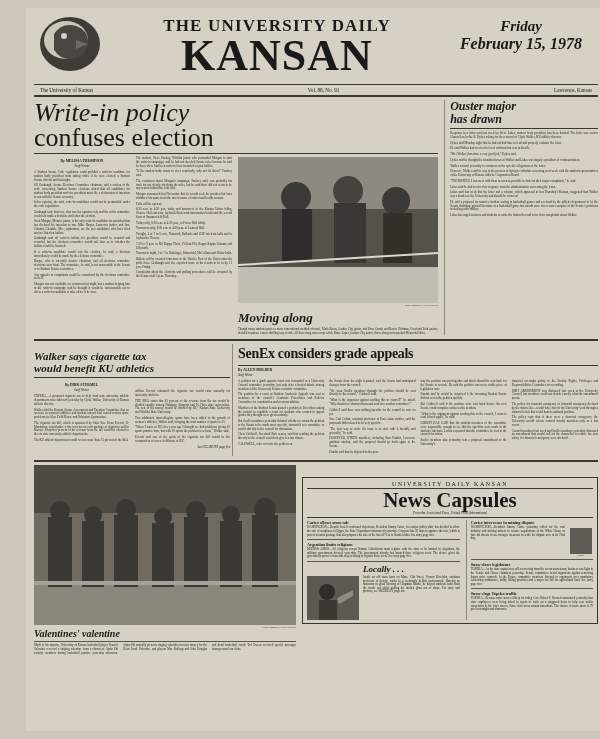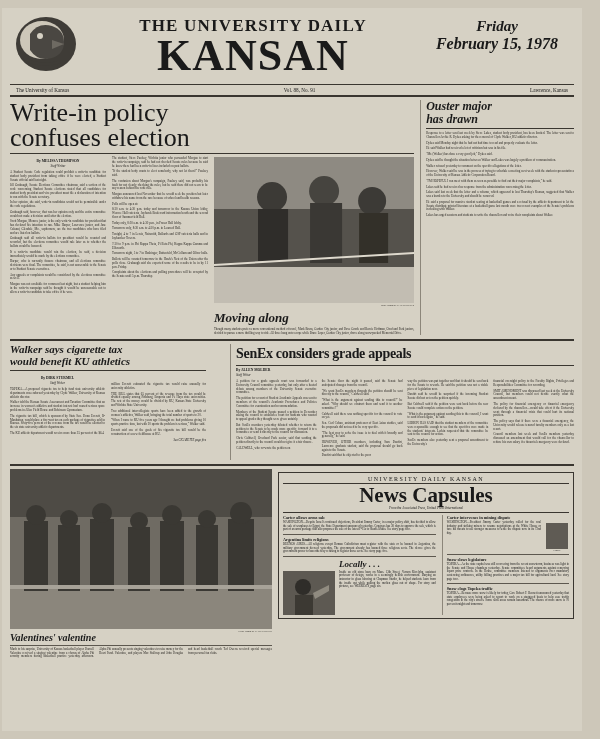--- a/index.html
+++ b/index.html
@@ -8,21 +8,21 @@
     background:#b9b3a6;
     font-family:"Liberation Serif", serif;
     color:#1a1a1a;
     overflow:hidden;
   }
   .page{
     position:relative;
     width:600px;height:739px;
     background:#cdc7b9;
     box-sizing:border-box;
-    padding:8px 2px;
+    padding:8px 26px;
   }
   .paper{
     position:relative;
     width:580px;height:723px;
     background:#d6d1c4;
     box-sizing:border-box;
     padding:6px 8px;
   }
   
   .masthead{
@@ -105,21 +105,21 @@
   .walker-hd{
     font-size:11px;font-weight:bold;font-style:italic;line-height:11.5px;
   }
   .ouster-hd{
     font-size:12px;font-weight:bold;font-style:italic;line-height:12.5px;
   }
   
   .capsbox{
     border:1px solid #3a3630;
     padding:3px 4px;
-    margin-top:3px;
+    margin-top:12px;
   }
   .caps-kicker{
     text-align:center;font-size:6px;letter-spacing:1.5px;border-bottom:1px solid #3a3630;padding-bottom:1px;
   }
   .caps-title{
     text-align:center;font-size:21px;font-weight:bold;line-height:22px;
   }
   .caps-sub{
     text-align:center;font-size:3.4px;font-style:italic;border-bottom:1px solid #3a3630;padding-bottom:2px;margin-bottom:2px;
   }
@@ -162,21 +162,21 @@
 
   <div class="folio">
     <span>The University of Kansas</span>
     <span>Vol. 88, No. 91</span>
     <span>Lawrence, Kansas</span>
   </div>
 
   <div class="top-area">
 
     <div class="left-main">
-      <div class="hl" style="font-size:26px;line-height:25px;">Write-in policy</div>
+      <div class="hl" style="font-size:26px;line-height:25px;font-style:italic;">Write-in policy</div>
       <div class="hl" style="font-size:26px;line-height:25px;margin-bottom:3px;">confuses election</div>
       <div class="rulebar"></div>
 
       <div style="display:flex;gap:6px;">
         <div style="width:96px;">
           <div class="byline">By MELISSA THOMPSON</div>
           <div class="byline2">Staff Writer</div>
           <div class="body-text">
             <p>A Student Senate Code regulation could prohibit a write-in candidate for student body president from taking office if he were elected, a Student Senate official said last night.</p>
                 <p>Jill Grubaugh, Senate Elections Committee chairman, said a section of the code concerning Student Senate elections stated that all candidates for student body president and vice president must file a declaration of intention to run with the Senate secretary.</p>
@@ -248,21 +248,21 @@
             <p>Lakes said he had received no response from the administration concerning the letter.</p>
         <p>Lakes said last week that the letter and a column, which appeared in last Thursday's Kansan, suggested that Walker was a burden to the University and should be removed.</p>
             <p>He said a proposal for massive student seating at basketball games and a refusal by the athletic department to let the Senate distribute printed literature at a basketball game last month were two recent examples of the Senate's problems in dealing with Walker.</p>
             <p>Lakes has urged senators and students to write the chancellor and voice their complaints about Walker.</p>
       </div>
     </div>
   </div>
 
   <div class="rulebar thick" style="margin:4px 0 3px;"></div>
 
-  <div style="display:flex;gap:24px;">
+  <div style="display:flex;gap:2px;align-items:center;">
 
     <div style="width:196px;">
       <div class="walker-hd">Walker says cigarette tax</div>
       <div class="walker-hd" style="margin-bottom:2px;">would benefit KU athletics</div>
       <div class="rulebar"></div>
       <div style="display:flex;gap:6px;">
         <div style="flex:1;">
           <div class="byline">By DIRK STURMEL</div>
           <div class="byline2">Staff Writer</div>
           <div class="body-text">

